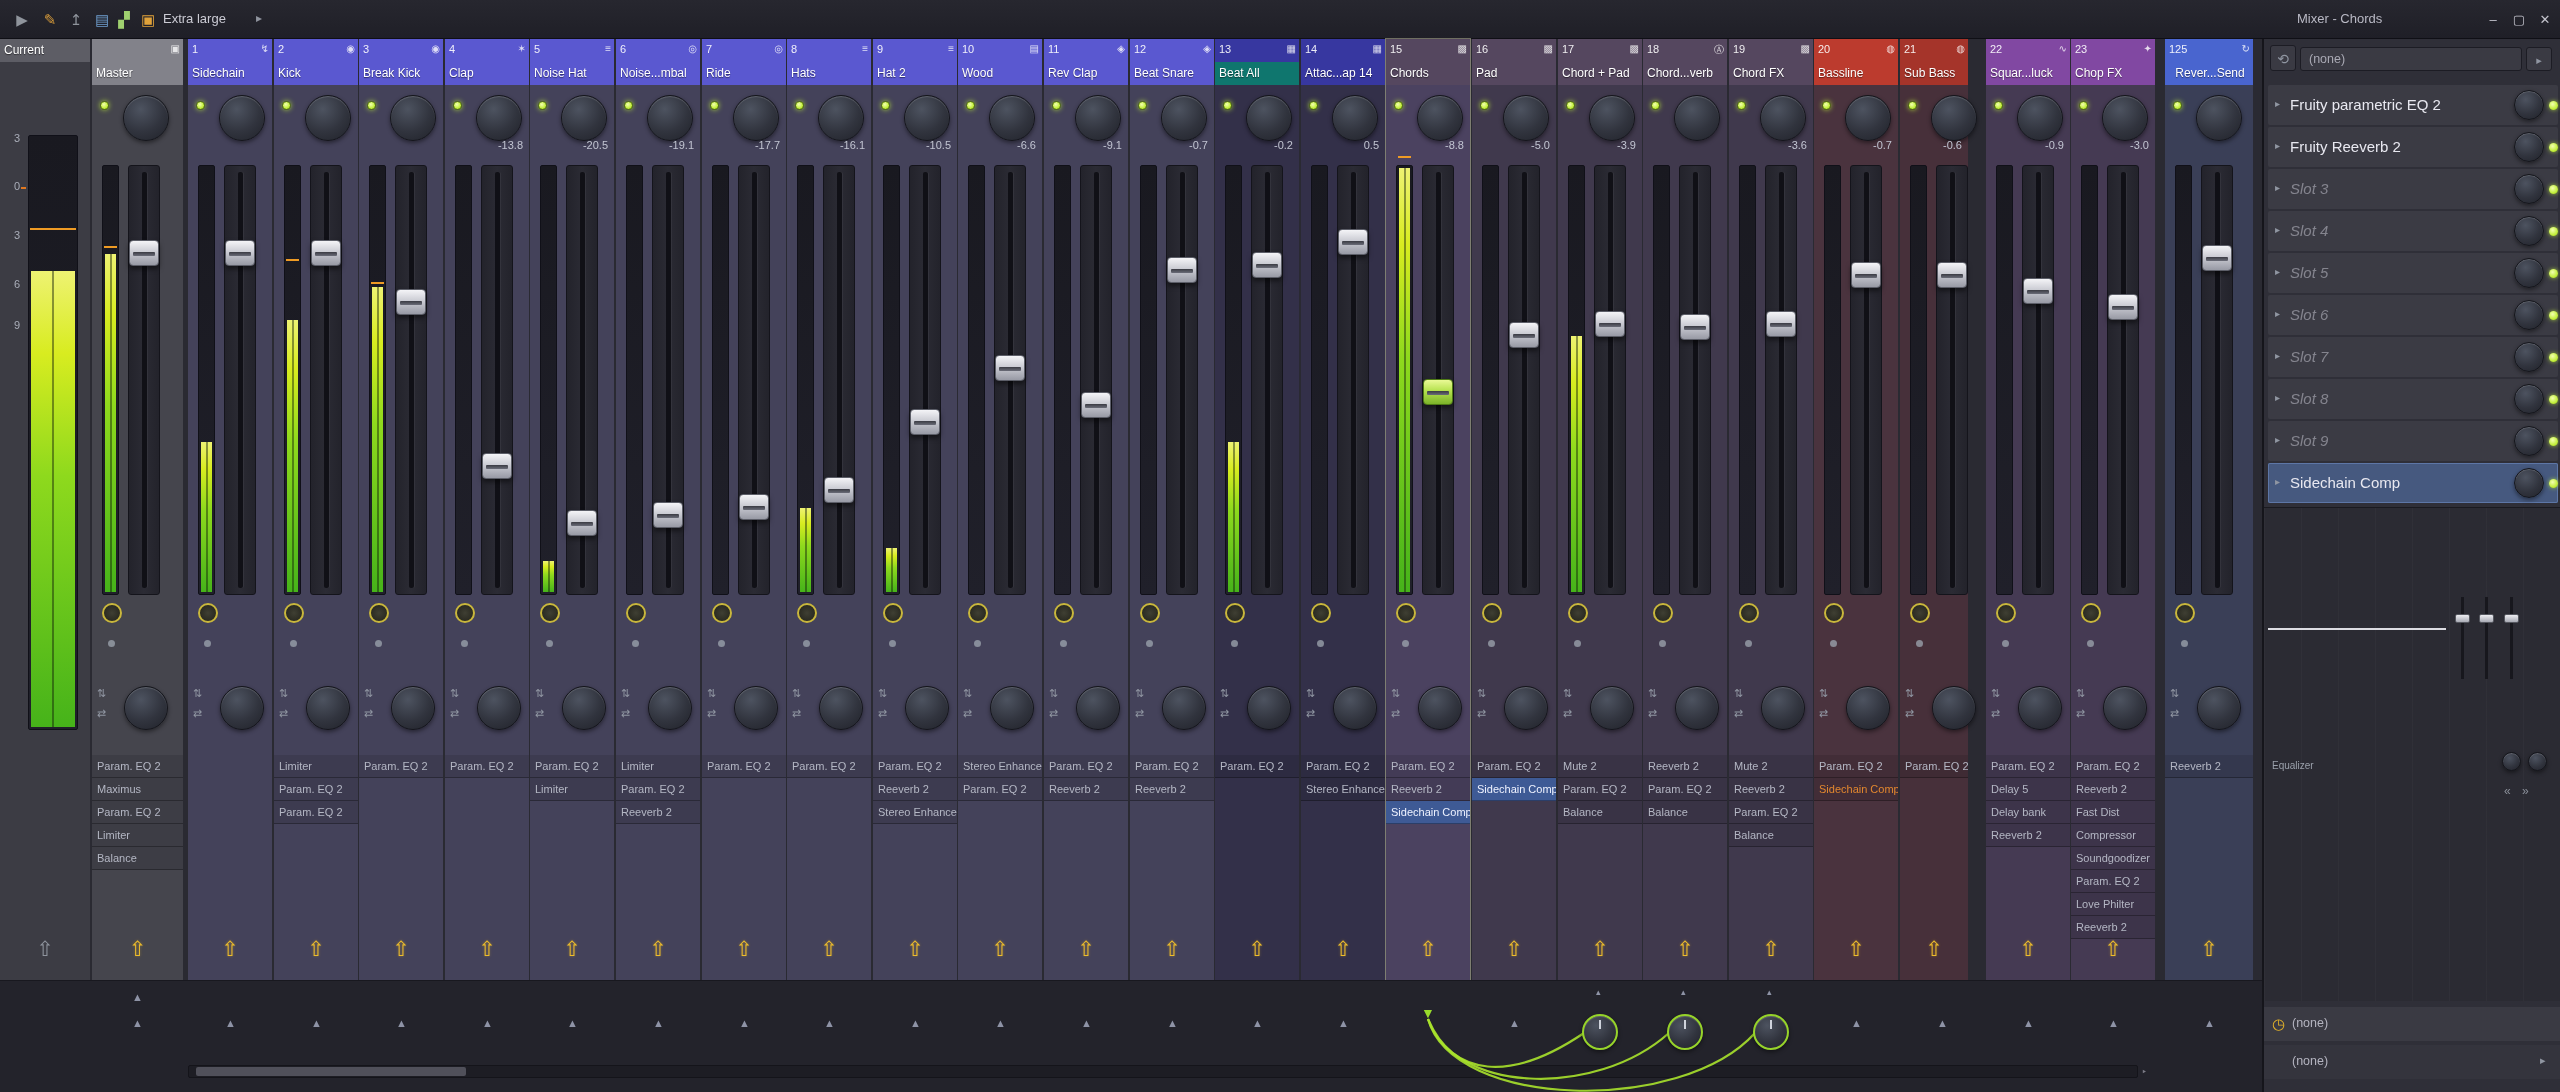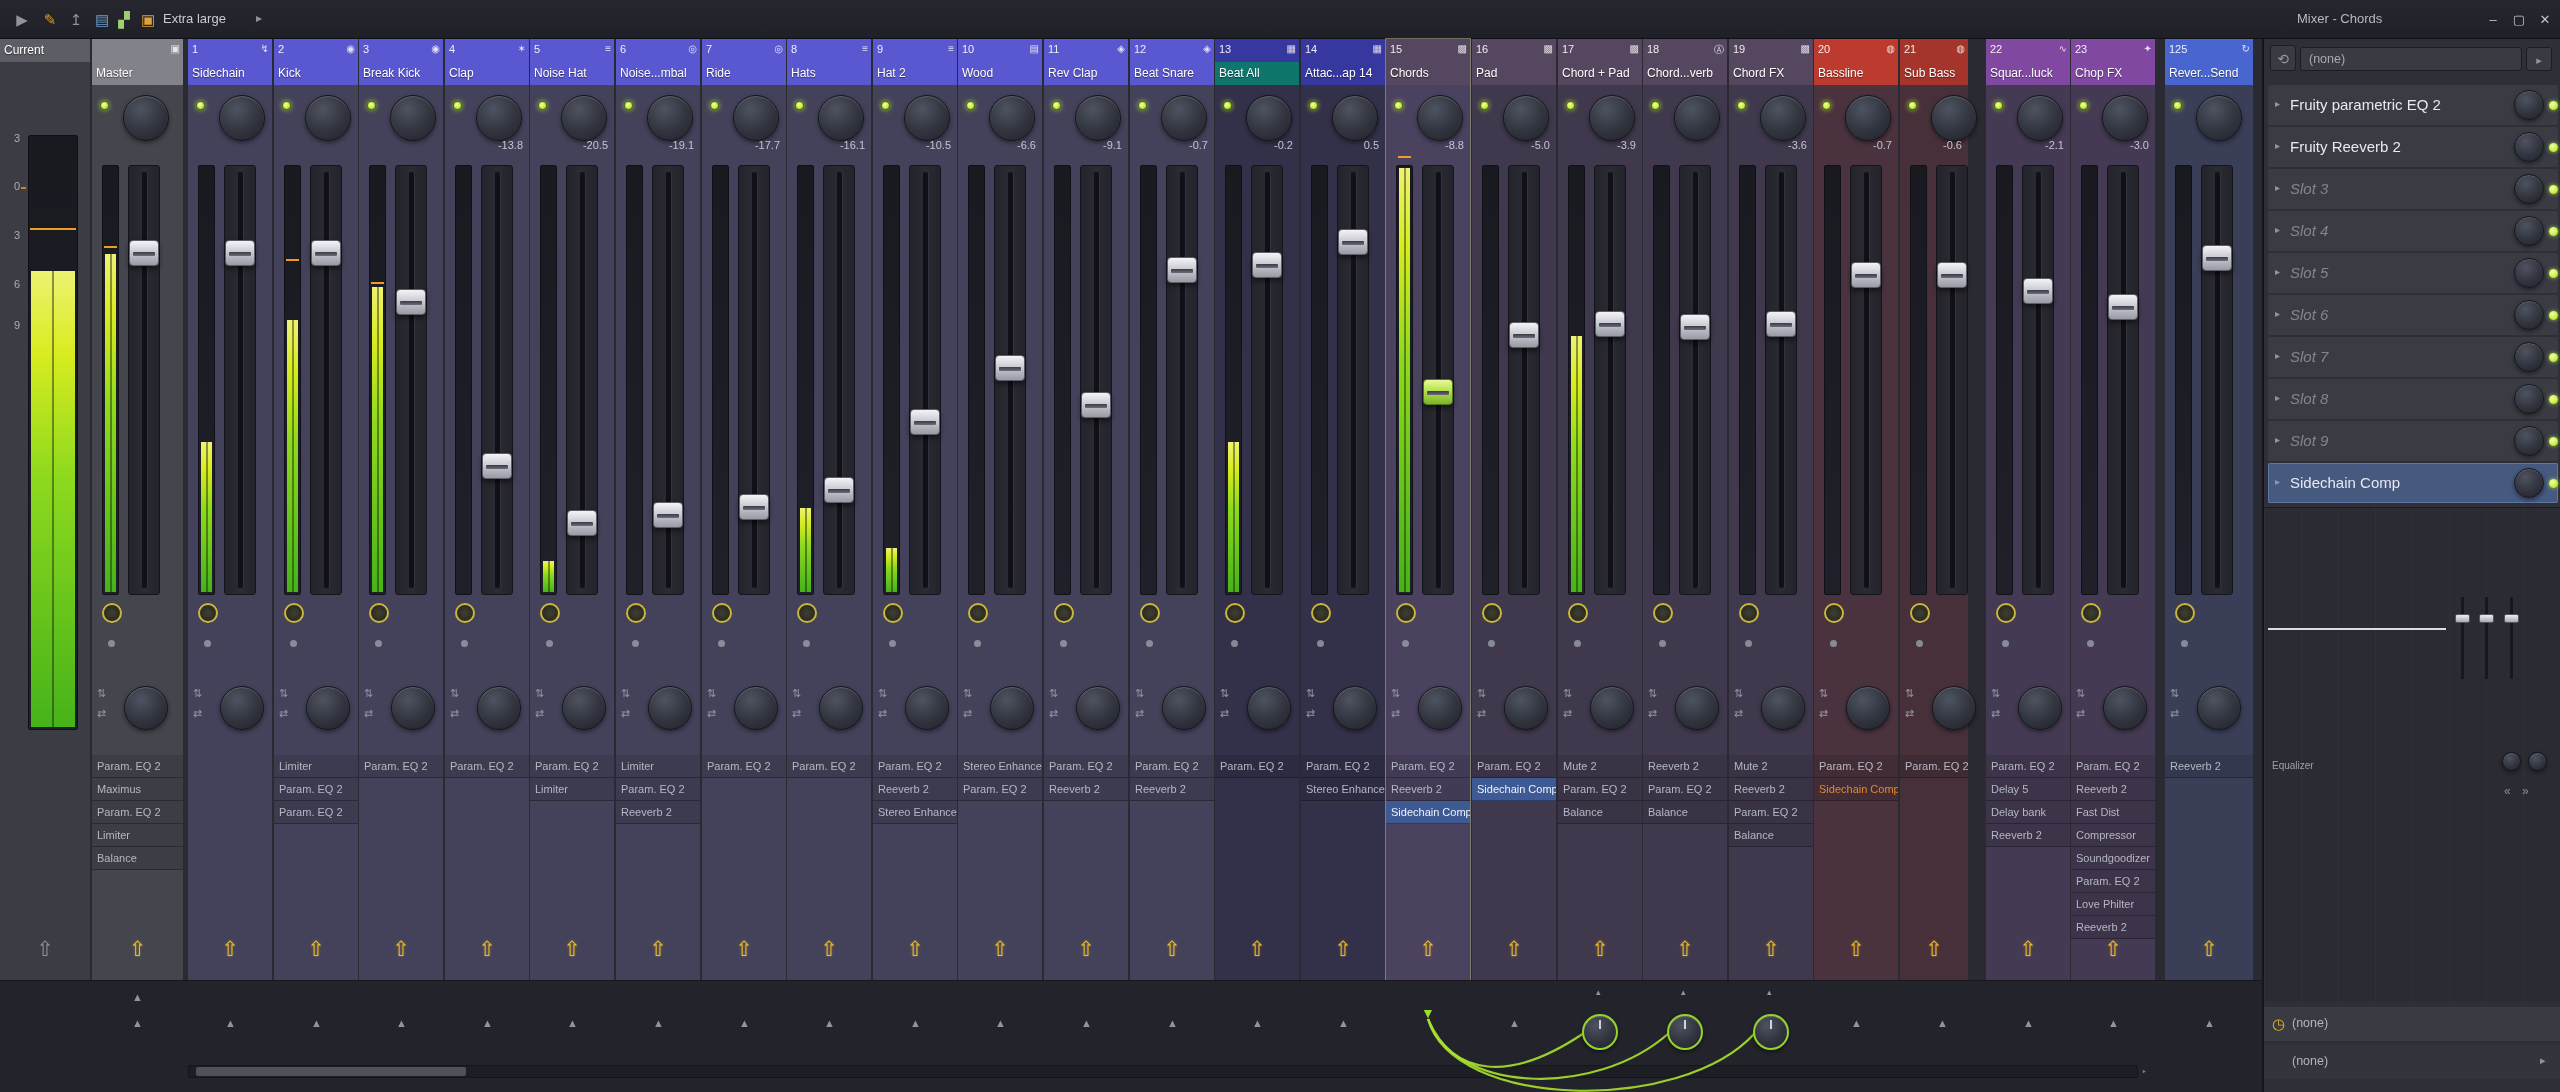--- a/index.html
+++ b/index.html
@@ -686,21 +686,21 @@
       <div class="strip" style="left: 1986px; width: 84px; background: rgb(69, 58, 83);">
         <div class="hrow" style="background: rgb(129, 72, 162);">
           <div class="t-num">22</div>
           <div class="t-ico">∿</div>
         </div>
         <div class="hrow hrow2" style="background: rgb(129, 72, 162);">
           <div class="t-name">Squar...luck</div>
         </div>
         <div class="led" style="left: 8px; top: 62px;"></div>
         <div class="knob" style="left: 31px; top: 56px; width: 46px; height: 46px;"></div>
-        <div class="db">-2.1</div>
+        <div class="db">-0.9</div>
         <div class="mgroove"></div>
         <div class="fgroove"></div>
         <div class="fthumb" style="top: 239px;"></div>
         <div class="mutering"></div>
         <div class="recdot"></div>
         <div class="sepico" style="top: 648px;">⇅</div>
         <div class="sepico" style="top: 668px;">⇄</div>
         <div class="knob" style="left: 32px; top: 647px; width: 44px; height: 44px;"></div>
         <div class="plugs">
           <div class="plugrow">Param. EQ 2</div>
@@ -739,21 +739,21 @@
           <div class="plugrow">Love Philter</div>
           <div class="plugrow">Reeverb 2</div>
         </div>
         <div class="rarrow">⇧</div>
       </div>
       <div class="strip" style="left: 2165px; width: 88px; background: rgb(58, 63, 87);">
         <div class="hrow" style="background: rgb(73, 101, 207);">
           <div class="t-num">125</div>
           <div class="t-ico">↻</div>
         </div>
-        <div class="hrow hrow2" style="background: rgb(73, 101, 207);">
+        <div class="hrow hrow2" style="background: rgb(73, 101, 207); text-align: center;">
           <div class="t-name">Rever...Send</div>
         </div>
         <div class="led" style="left: 8px; top: 62px;"></div>
         <div class="knob" style="left: 31px; top: 56px; width: 46px; height: 46px;"></div>
         <div class="mgroove"></div>
         <div class="fgroove"></div>
         <div class="fthumb" style="top: 206px;"></div>
         <div class="mutering"></div>
         <div class="recdot"></div>
         <div class="sepico" style="top: 648px;">⇅</div>

